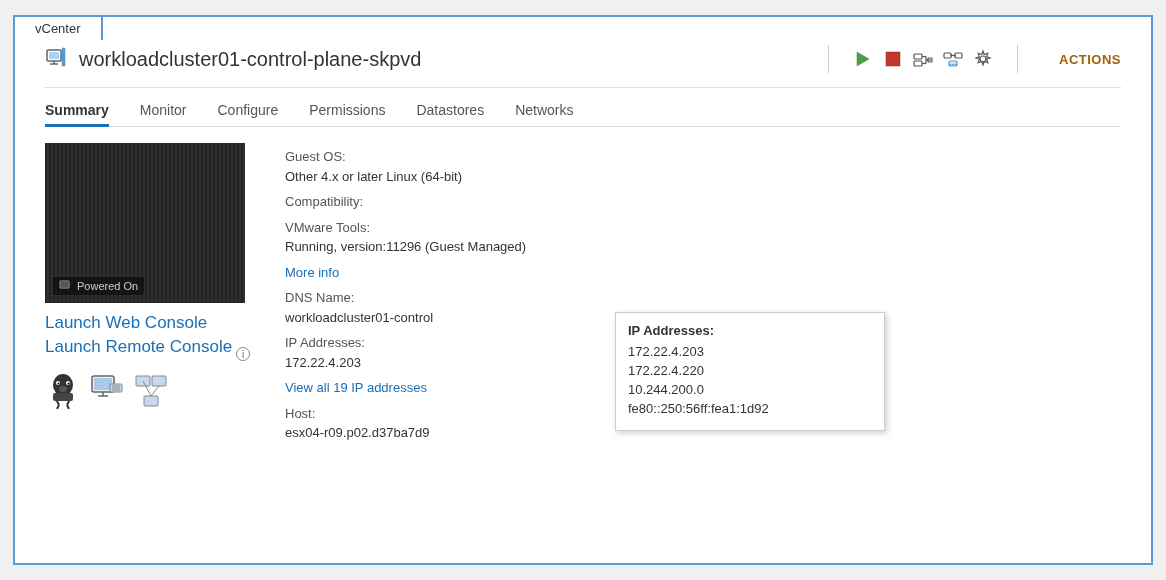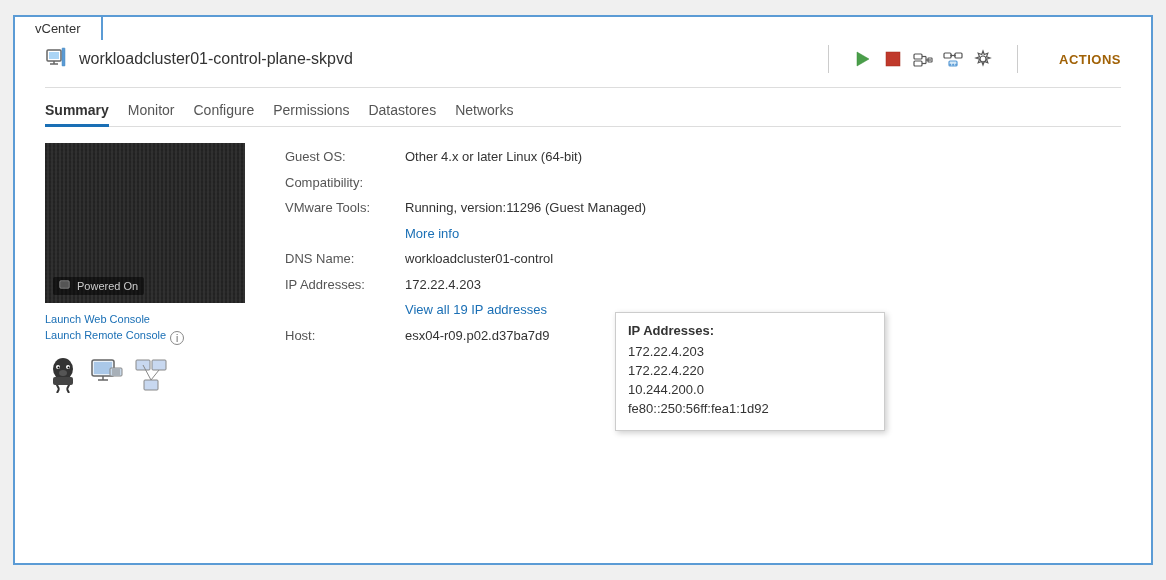--- a/index.html
+++ b/index.html
@@ -43,21 +43,21 @@
       align-items: center;
       padding-bottom: 14px;
       border-bottom: 1px solid #ddd;
       gap: 12px;
     }
     .vm-icon {
       font-size: 20px;
       color: #666;
     }
     .vm-title {
-      font-size: 16px;
+      font-size: 20px;
       font-weight: normal;
       color: #333;
       flex: 1;
     }
     .separator {
       width: 1px;
       height: 28px;
       background: #ccc;
       margin: 0 10px;
     }
@@ -82,21 +82,21 @@
       color: #a16207;
       font-size: 13px;
       font-weight: bold;
       cursor: pointer;
       margin-left: 19px;
       letter-spacing: 0.5px;
     }
     
     .tabs-row {
       display: flex;
-      gap: 19px;
+      gap: 31px;
       padding-top: 8px;
       border-bottom: 1px solid #ddd;
       margin-bottom: 16px;
     }
     .tab {
       padding: 6px 0 8px;
       font-size: 14px;
       color: #555;
       cursor: pointer;
       position: relative;
@@ -166,21 +166,21 @@
       font-size: 11px;
     }
     .console-links {
       margin-top: 10px;
     }
     .console-link {
       display: flex;
       align-items: center;
       gap: 4px;
       color: #1a6fb5;
-      font-size: 11px;
+      font-size: 17px;
       cursor: pointer;
       margin-bottom: 4px;
       text-decoration: none;
     }
     .info-icon {
       display: inline-flex;
       align-items: center;
       justify-content: center;
       width: 14px;
       height: 14px;
@@ -205,20 +205,21 @@
     }
     
     .right-panel {
       flex: 1;
       padding-top: 4px;
     }
     .info-row {
       display: flex;
       margin-bottom: 6px;
       line-height: 1.5;
+      flex-direction: column;
     }
     .info-label {
       width: 120px;
       color: #555;
       flex-shrink: 0;
     }
     .info-value {
       color: #333;
     }
     .info-link {

